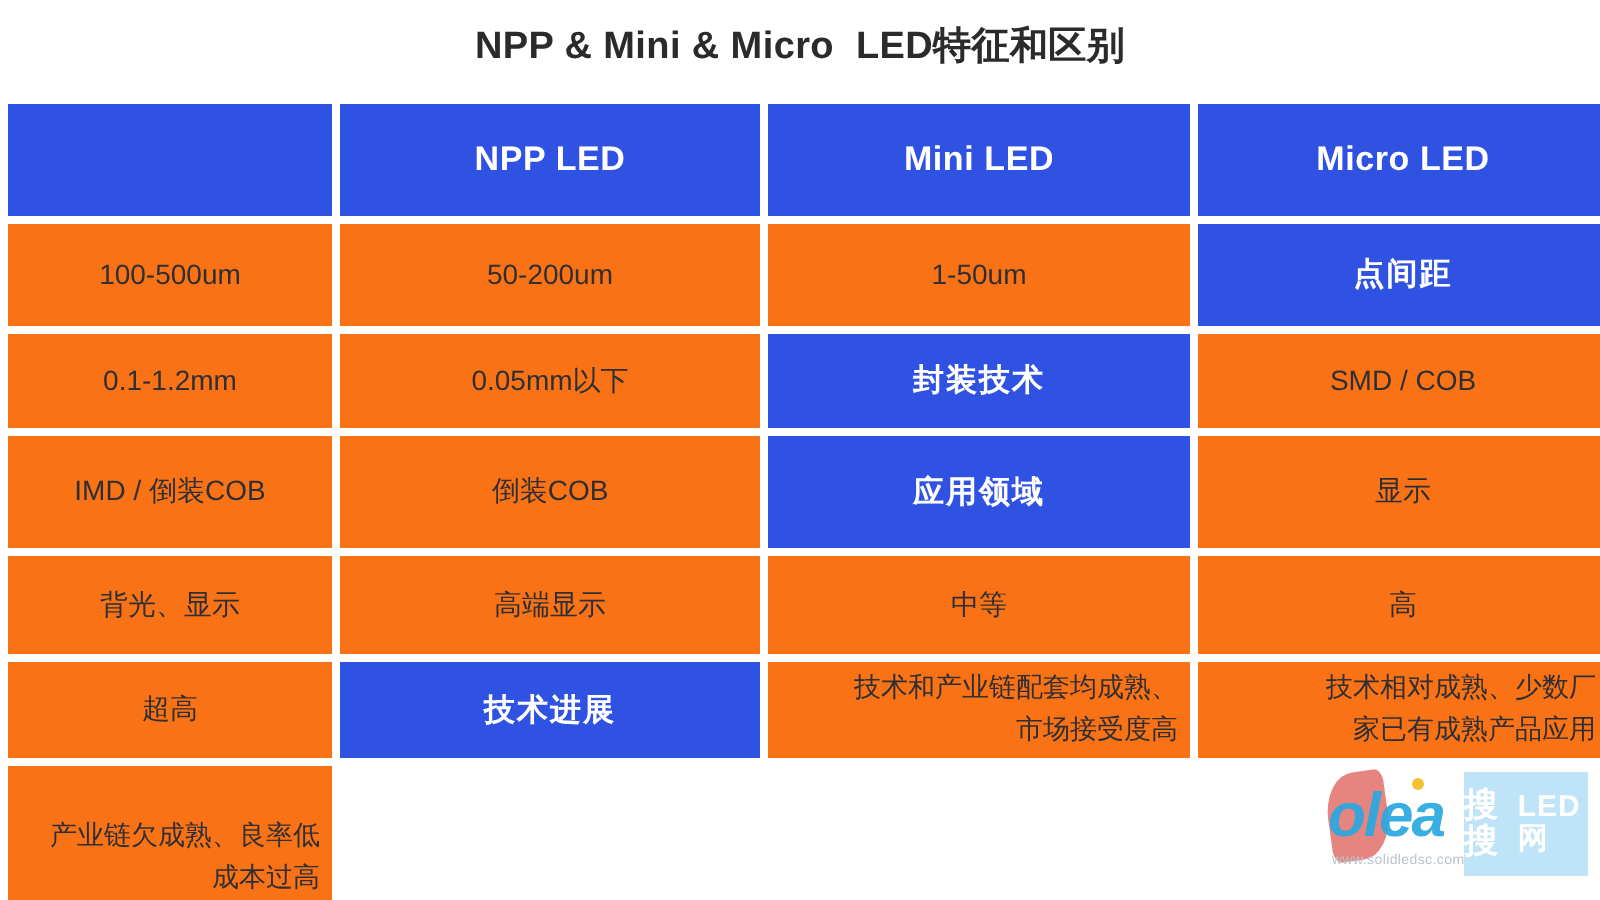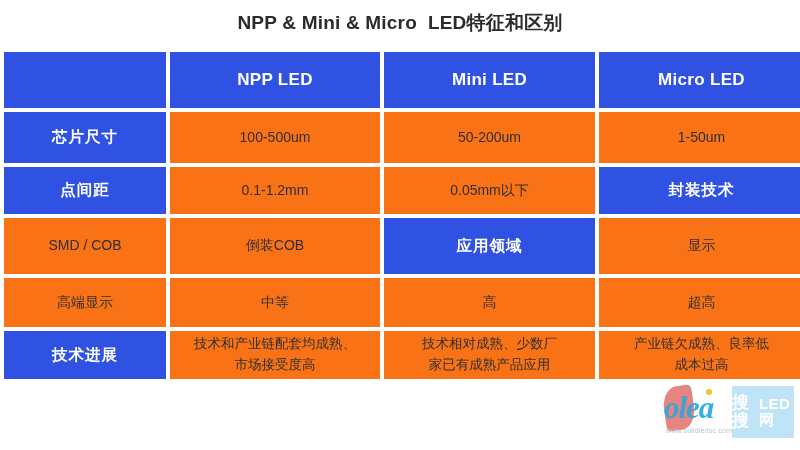--- a/index.html
+++ b/index.html
@@ -85,41 +85,41 @@
     font-size: 14px;
     line-height: 1.55;
     padding: 0 6px;
   }
   .data.small {
     font-size: 13.5px;
   }
   .data .linewrap {
     display: block;
     width: 100%;
-    text-align: center;
+    text-align: right;
     white-space: pre-line;
   }
 
   
   #watermark {
     position: absolute;
     left: 664px;
     top: 384px;
     width: 132px;
     height: 58px;
     pointer-events: none;
   }
   #wm-solea {
     position: absolute;
     left: 0px;
     top: 6px;
     font-size: 31px;
     font-weight: bold;
     font-style: italic;
-    font-family: Liberation Serif, serif;
+    font-family: Liberation Sans, sans-serif;
     color: #29a8e0;
     opacity: 0.92;
     letter-spacing: -1px;
   }
   #wm-swoosh {
     position: absolute;
     left: 0px;
     top: 2px;
     width: 30px;
     height: 44px;
@@ -178,35 +178,36 @@
 
   <div id="title">NPP &amp; Mini &amp; Micro  LED特征和区别</div>
 
   <div id="table">
 
     <div class="cell hdr-blank"></div>
     <div class="cell hdr">NPP LED</div>
     <div class="cell hdr">Mini LED</div>
     <div class="cell hdr">Micro LED</div>
 
-    <div class="cell rowlabel">芯片尺寸</div>
     <div class="cell data">100-500um</div>
     <div class="cell data">50-200um</div>
     <div class="cell data">1-50um</div>
 
     <div class="cell rowlabel">点间距</div>
     <div class="cell data">0.1-1.2mm</div>
     <div class="cell data">0.05mm以下</div>
 
     <div class="cell rowlabel">封装技术</div>
     <div class="cell data">SMD / COB</div>
+    <div class="cell data">IMD / 倒装COB</div>
     <div class="cell data">倒装COB</div>
 
     <div class="cell rowlabel">应用领域</div>
     <div class="cell data">显示</div>
+    <div class="cell data">背光、显示</div>
     <div class="cell data">高端显示</div>
 
     <div class="cell data">中等</div>
     <div class="cell data">高</div>
     <div class="cell data">超高</div>
 
     <div class="cell rowlabel">技术进展</div>
     <div class="cell data small">
         <span class="linewrap">技术和产业链配套均成熟、
 市场接受度高</span>

